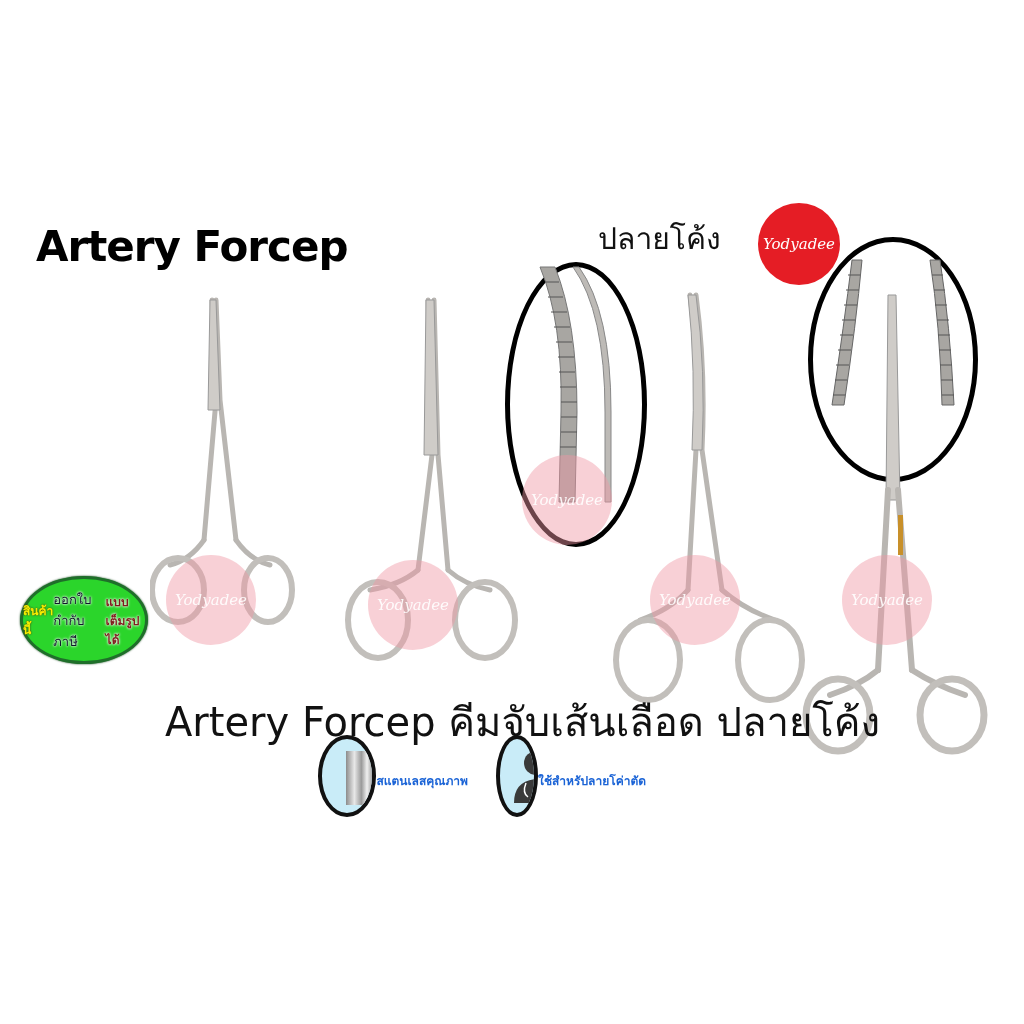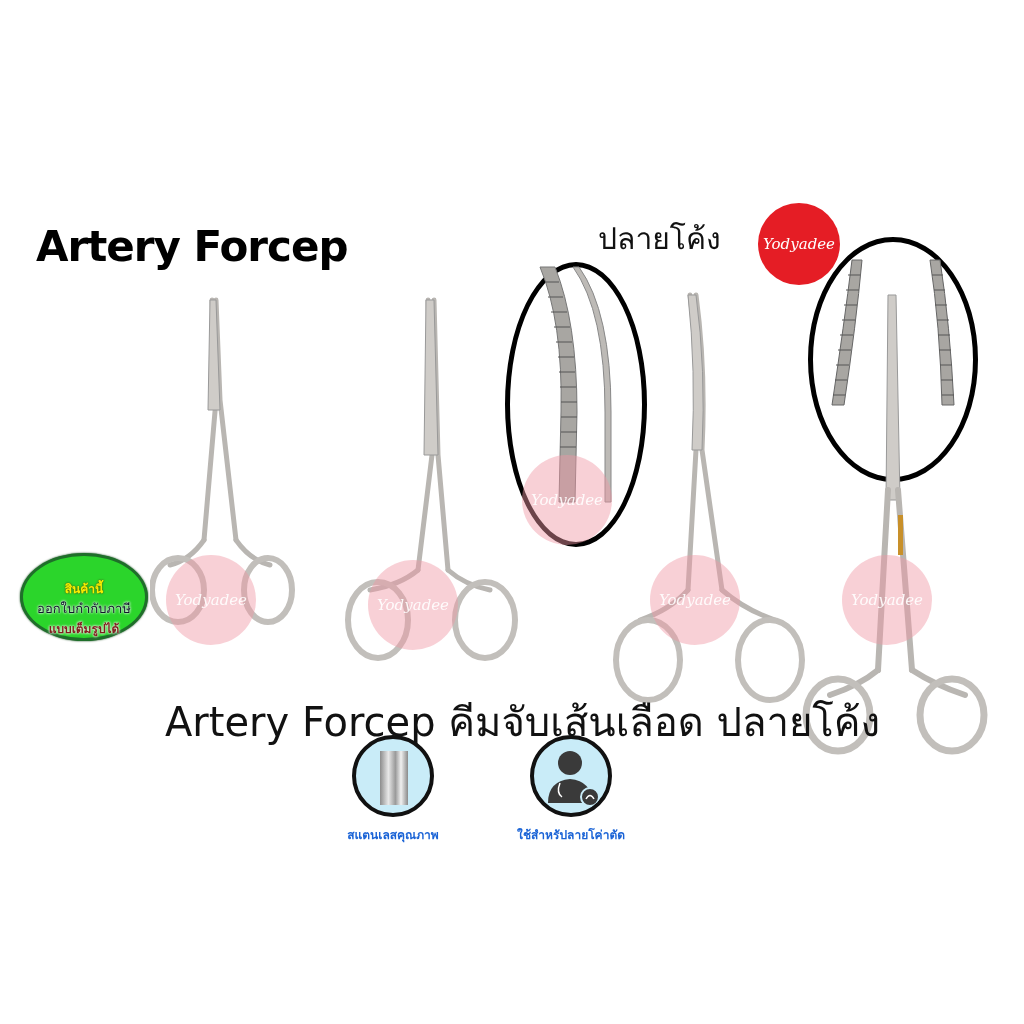--- a/index.html
+++ b/index.html
@@ -18,30 +18,30 @@
       background:var(--brand,#e51d25); display:flex; align-items:center; justify-content:center;
     }
     .brand-circle span {
       color:#fff; font-family:"DejaVu Serif", serif; font-style:italic; font-size:15px;
     }
     .caption {
       left:165px; top:690px; font-size:40px; color:#111; white-space:nowrap;
       font-family:"DejaVu Sans", sans-serif;
     }
     .badge {
-      left:20px; top:553px; width:128px; height:88px; border-radius:50%;
+      left:20px; top:576px; width:128px; height:88px; border-radius:50%;
       background:#2bd52b; border:3px solid #1f6f2a; box-sizing:border-box;
-      display:flex; flex-direction:column; align-items:center; justify-content:flex-end;
+      display:flex; flex-direction:row; align-items:center; justify-content:flex-end;
       box-shadow:0 0 2px #0a4010;
     }
     .badge .l1 { color:#f6f000; font-size:12px; font-weight:bold; text-shadow:0 0 2px #5a1a00; }
     .badge .l2 { color:#0f172a; font-size:13px; font-weight:normal; text-shadow:0 0 2px #fff, 0 0 3px #fff; }
     .badge .l3 { color:#7f1d1d; font-size:12px; font-weight:bold; text-shadow:0 0 2px #fff, 0 0 3px #fff; }
     .feature {
-      width:150px; display:flex; flex-direction:column; align-items:center;
+      width:150px; display:flex; flex-direction:row; align-items:center;
     }
     .feature .ring {
       width:82px; height:82px; border-radius:50%; border:4px solid #111;
       background:#c9ecf8; box-sizing:border-box; position:relative; overflow:hidden;
     }
     .feature .label {
       margin-top:8px; color:#1a63d6; font-size:12px; font-weight:bold; white-space:nowrap;
     }
     .watermark {
       width:90px; height:90px; border-radius:50%; background:rgba(240,150,165,0.45);

